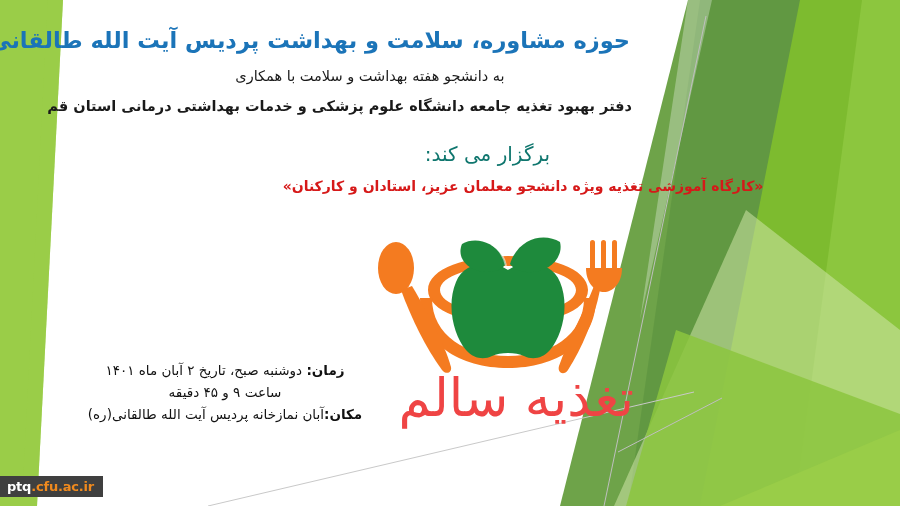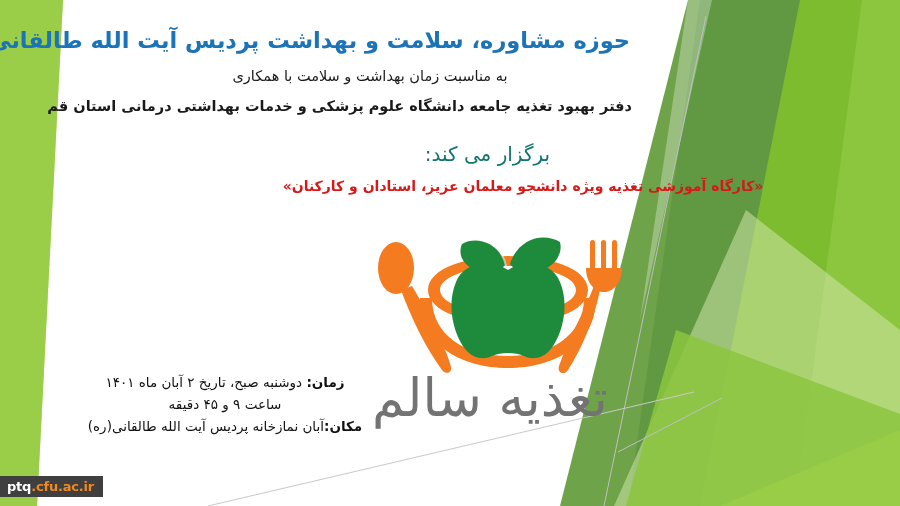--- a/index.html
+++ b/index.html
@@ -91,21 +91,21 @@
     direction: rtl;
     font-weight: bold;
     font-size: 14px;
     color: #D61919;
     white-space: nowrap;
   }
 
   
   .details {
     position: absolute;
-    top: 372px;
+    top: 360px;
     right: 525px;
     width: 300px;
     direction: rtl;
     text-align: center;
     font-size: 13.5px;
     color: #111111;
     line-height: 1.62;
   }
   .details .row { white-space: nowrap; }
   .details .lbl { font-weight: bold; }
@@ -117,24 +117,24 @@
     left: 368px;
     width: 280px;
     height: 230px;
     z-index: 6;
   }
   .logo-caption {
     position: absolute;
     top: 372px;
     left: 372px;
     width: 262px;
-    text-align: left;
+    text-align: right;
     direction: rtl;
     font-size: 52px;
-    color: #737373;
+    color: #ef4444;
     z-index: 6;
     line-height: 1;
   }
 
   
   .watermark {
     position: absolute;
     left: 0;
     top: 476px;
     background: #3F3F3F;
@@ -170,21 +170,21 @@
 
     <line x1="706" y1="16" x2="604" y2="506" stroke="#BFBFBF" stroke-width="1"></line>
     <line x1="722" y1="398" x2="618" y2="452" stroke="#BFBFBF" stroke-width="1"></line>
     <line x1="694" y1="392" x2="208" y2="506" stroke="#C9C9C9" stroke-width="1"></line>
   </svg>
 
   <div class="content">
 
     <div class="title-main">حوزه مشاوره، سلامت و بهداشت پردیس آیت الله طالقانی(ره)</div>
 
-    <div class="subtitle-1">به مناسبت زمان بهداشت و سلامت با همکاری</div>
+    <div class="subtitle-1">به دانشجو هفته بهداشت و سلامت با همکاری</div>
 
     <div class="subtitle-2">دفتر بهبود تغذیه جامعه دانشگاه علوم پزشکی و خدمات بهداشتی درمانی استان قم</div>
 
     <div class="invite-line">برگزار می کند:</div>
 
     <div class="workshop-title">«کارگاه آموزشی تغذیه ویژه دانشجو معلمان عزیز، استادان و کارکنان»</div>
 
     <div class="details">
       <div class="row">
         <span class="lbl">زمان:</span><span> دوشنبه صبح، تاریخ ۲ آبان ماه ۱۴۰۱</span>

